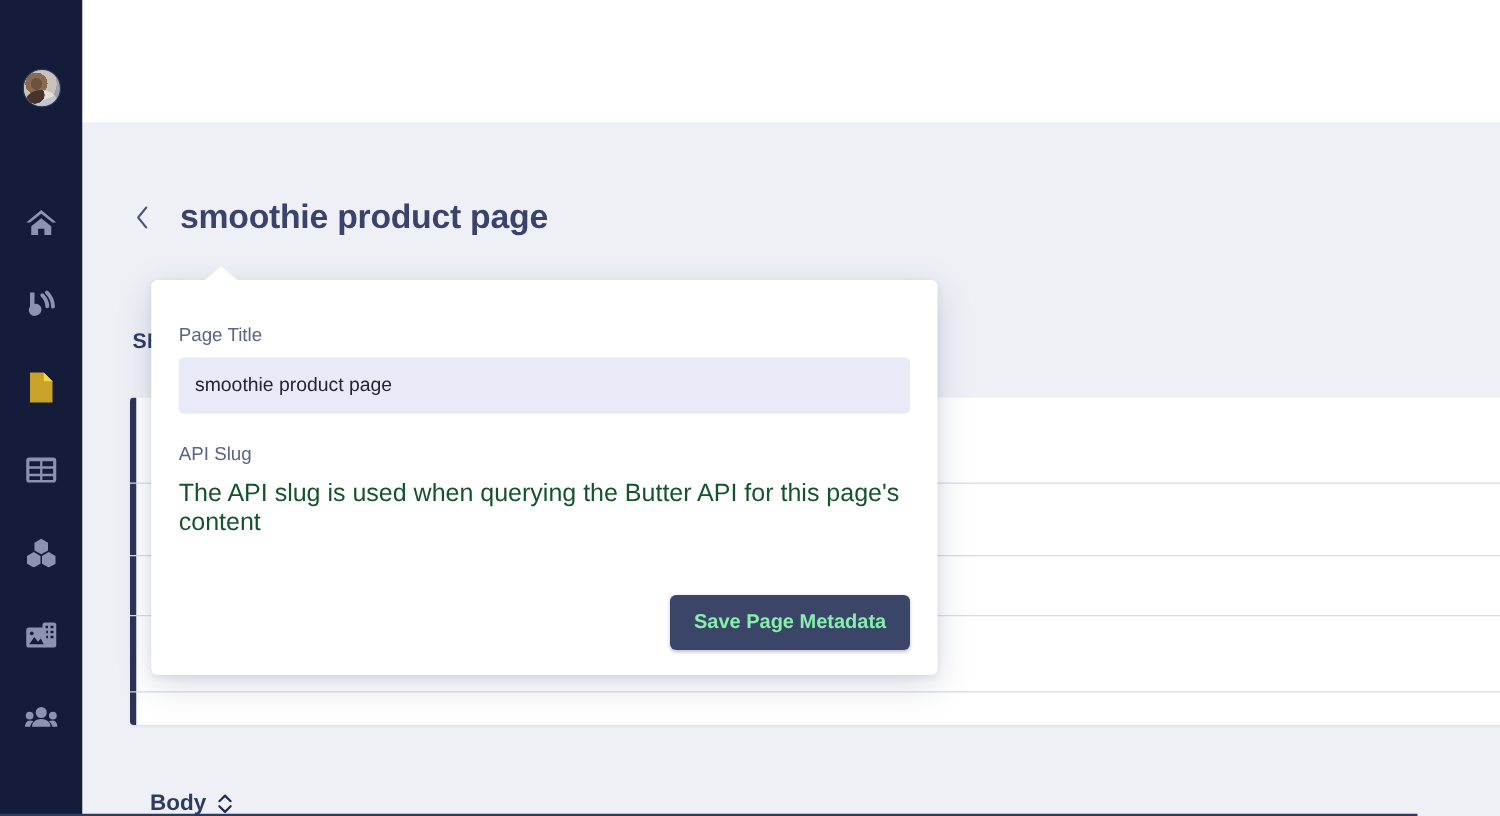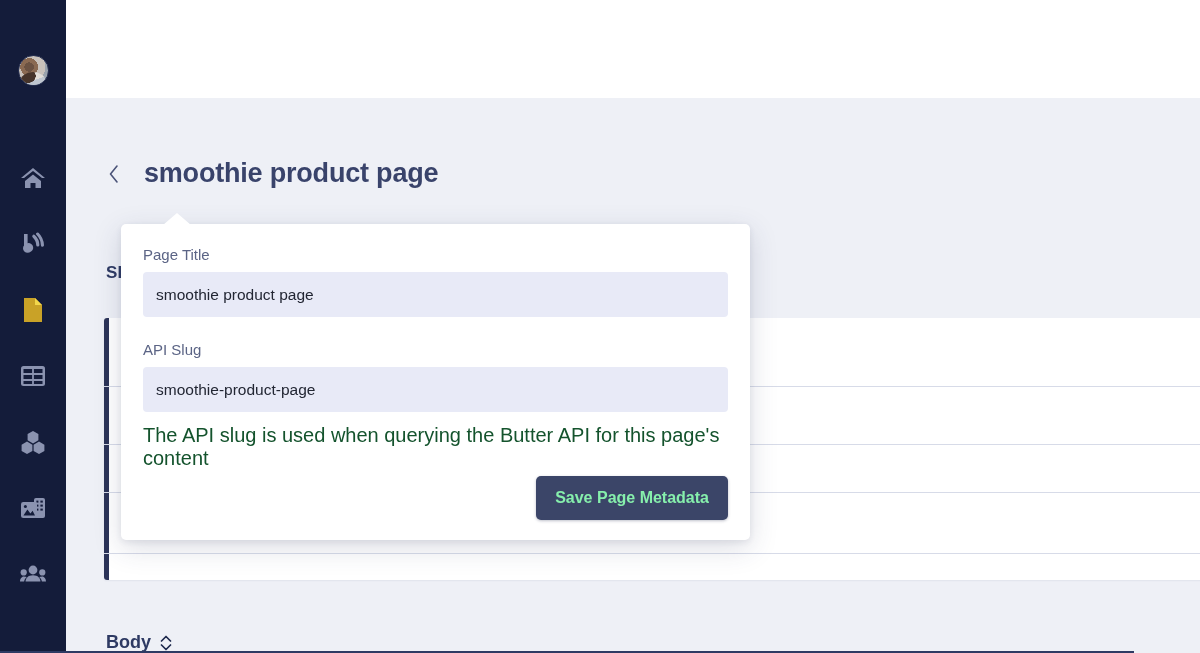--- a/index.html
+++ b/index.html
@@ -95,21 +95,21 @@
   .content-card .row-line {
     position: absolute; left: 0; right: 0; height: 1px; background: #d7dbe8;
   }
 
   
   .body-section {
     position: absolute; left: 38px; top: 512px;
     width: 1104px; height: 43px;
   }
   .body-heading {
-    position: absolute; left: 2px; top: 22px;
+    position: absolute; left: 16px; top: 22px;
     display: flex; align-items: center; gap: 9px;
     font-size: 18px; font-weight: bold; color: #2e3a63;
   }
   .sort-chevrons { display: flex; flex-direction: column; gap: 2px; cursor: pointer; }
   .sort-chevrons svg { display: block; }
   .body-underline {
     position: absolute; left: 0; top: 651px; width: 1134px; height: 2px;
     background: #2e3a63;
   }
 
@@ -121,21 +121,21 @@
     border-radius: 5px;
     box-shadow: 0 8px 28px rgba(47,56,94,0.17), 0 2px 6px rgba(47,56,94,0.09);
   }
   .popup-tail {
     position: absolute; left: 42px; top: -11px;
     width: 0; height: 0;
     border-left: 14px solid transparent;
     border-right: 14px solid transparent;
     border-bottom: 12px solid #ffffff;
   }
-  .popup-inner { padding: 22px 22px 0 22px; }
+  .popup-inner { padding: 36px 22px 0 22px; }
   .field-label {
     font-size: 15px; color: #5b6485; margin-bottom: 9px;
   }
   .field-input {
     width: 585px; height: 45px;
     background: #e8eaf7;
     border: none; border-radius: 4px;
     padding: 0 13px;
     font-family: "Liberation Sans", sans-serif;
     font-size: 15.5px; color: #222633;
@@ -301,21 +301,20 @@
   <div class="popup">
     <div class="popup-tail"></div>
     <div class="popup-inner">
 
       <div class="field-label">Page Title</div>
       <input class="field-input" type="text" value="smoothie product page" style="">
 
       <div class="field-gap"></div>
 
       <div class="field-label">API Slug</div>
-      <input class="field-input" type="text" value="smoothie-product-page" style="">
 
       <div class="field-help">The API slug is used when querying the Butter API for this page's content</div>
     </div>
 
     <div class="popup-actions">
       <button class="save-btn">Save Page Metadata</button>
     </div>
   </div>
 
 </div>

